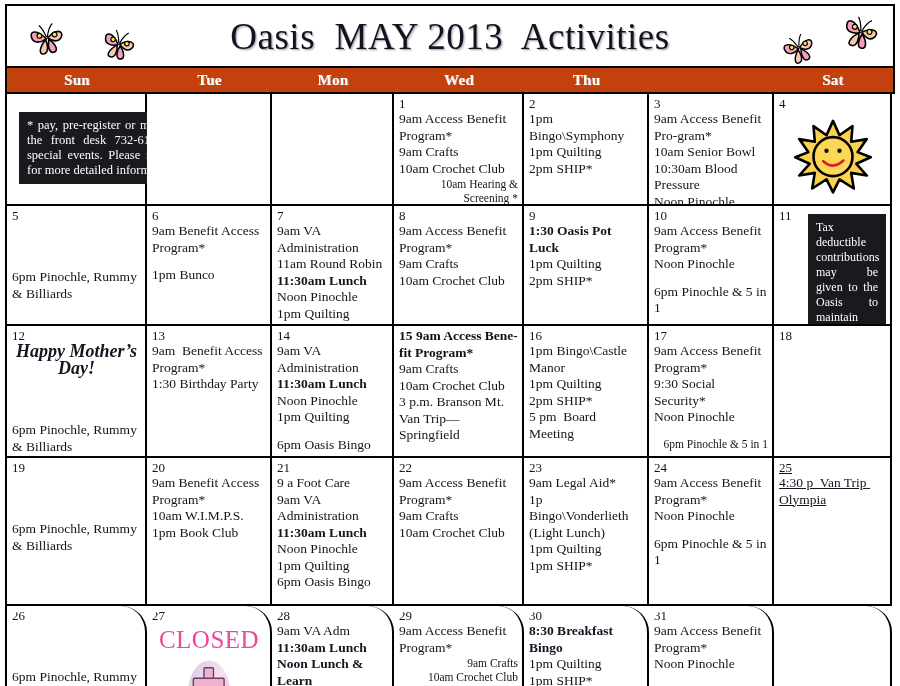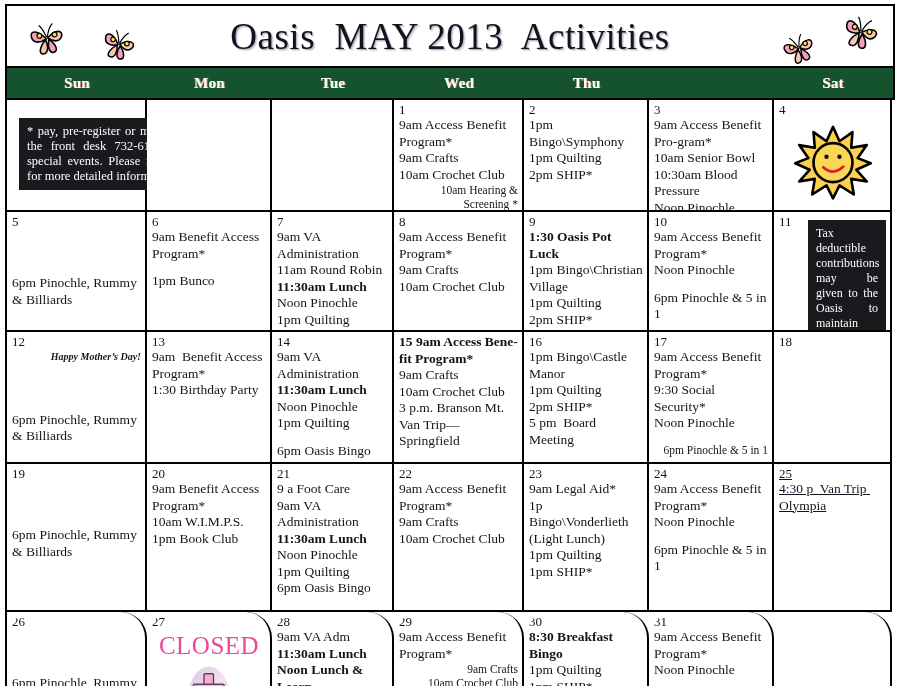--- a/index.html
+++ b/index.html
@@ -51,24 +51,24 @@
   }
   .bf1 { left: 20px;  top: 12px;  transform: rotate(-8deg); }
   .bf2 { left: 92px;  top: 18px;  transform: rotate(14deg) scale(0.95); }
   .bf3 { right: 74px; top: 22px;  transform: rotate(-20deg) scale(0.92); }
   .bf4 { right: 12px; top: 6px;   transform: rotate(16deg) scale(1.02); }
 
   
   .dow-row {
     display: grid;
     grid-template-columns: 140px 125px 122px 130px 125px 125px 118px;
-    background: #14532d;
+    background: #c2410c;
     border: 2px solid #000;
     border-bottom: none;
-    height: 32px;
+    height: 26px;
     box-sizing: border-box;
   }
   .dow {
     color: #ffffff;
     font-weight: bold;
     font-size: 15px;
     display: flex;
     align-items: center;
     justify-content: center;
     letter-spacing: 0.3px;
@@ -109,21 +109,21 @@
   .ev {
     font-size: 13.5px;
     line-height: 16.5px;
     color: #15131f;
     white-space: pre-wrap;
   }
   .ev.sm { font-size: 11.5px; line-height: 14px; text-align: right; }
   .ev.b  { font-weight: bold; }
   .ev.bu { font-weight: bold; }
   .ev.u  { text-decoration: underline; }
-  .ev.bi { font-weight: bold; font-style: italic; text-align: right; font-size: 10px; }
+  .ev.bi { font-weight: bold; font-style: italic; text-align: center; font-size: 18px; }
   .ev.gap { height: 11px; }
 
   .inline-first {
     font-size: 13.5px;
     line-height: 16.5px;
     font-weight: bold;
   }
 
   
   .notebox {
@@ -218,22 +218,22 @@
         <path d="M54 54 C70 68 76 88 60 88 C48 86 50 66 54 54 Z" fill="#f4a0bd"></path>
       </g>
       <ellipse cx="32" cy="42" rx="6" ry="6" fill="#f5e04a" stroke="#000" stroke-width="3"></ellipse>
       <ellipse cx="70" cy="44" rx="6" ry="6" fill="#f5e04a" stroke="#000" stroke-width="3"></ellipse>
       <path d="M49 48 C44 30 40 22 34 16 M51 48 C56 30 60 22 68 16" stroke="#000" stroke-width="3" fill="none"></path>
     </svg>
   </div>
 
   <div class="dow-row">
     <div class="dow">Sun</div>
+    <div class="dow">Tue</div>
     <div class="dow">Mon</div>
-    <div class="dow">Tue</div>
     <div class="dow">Wed</div>
     <div class="dow">Thu</div>
     <div class="dow blank"></div>
     <div class="dow">Sat</div>
   </div>
 
   <div class="cal" id="cal-grid">
       <div class="cell r1" style="overflow: visible;">
         <div class="daynum"></div>
         <div class="notebox note-wide">* pay, pre-register or make an appointment at the front desk 732-6132 for van trip and special events.  Please read the activity notes for more detailed    information</div>
@@ -295,21 +295,20 @@
       </div>
       <div class="cell r2">
         <div class="daynum">8</div>
         <div class="ev">9am Access Benefit Program*</div>
         <div class="ev">9am Crafts</div>
         <div class="ev">10am Crochet Club</div>
       </div>
       <div class="cell r2">
         <div class="daynum">9</div>
         <div class="ev b">1:30 Oasis Pot Luck</div>
-        <div class="ev">1pm Bingo\Christian Village</div>
         <div class="ev">1pm Quilting</div>
         <div class="ev">2pm SHIP*</div>
       </div>
       <div class="cell r2">
         <div class="daynum">10</div>
         <div class="ev">9am Access Benefit Program*</div>
         <div class="ev">Noon Pinochle</div>
         <div class="ev gap"></div>
         <div class="ev">6pm Pinochle &amp; 5 in 1</div>
       </div>

